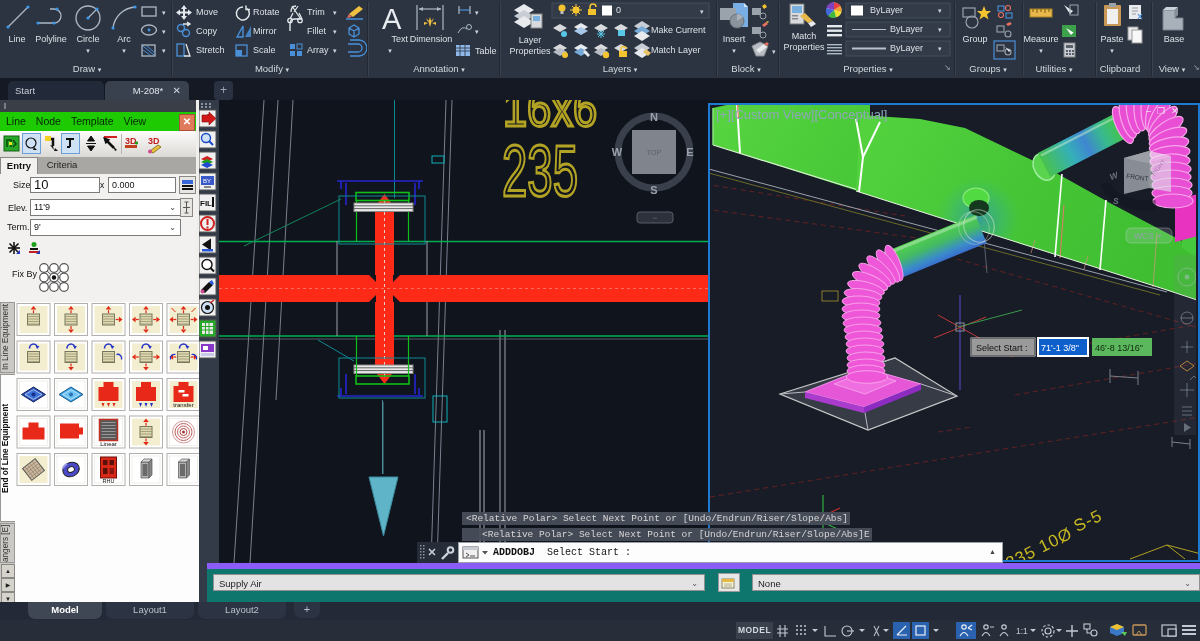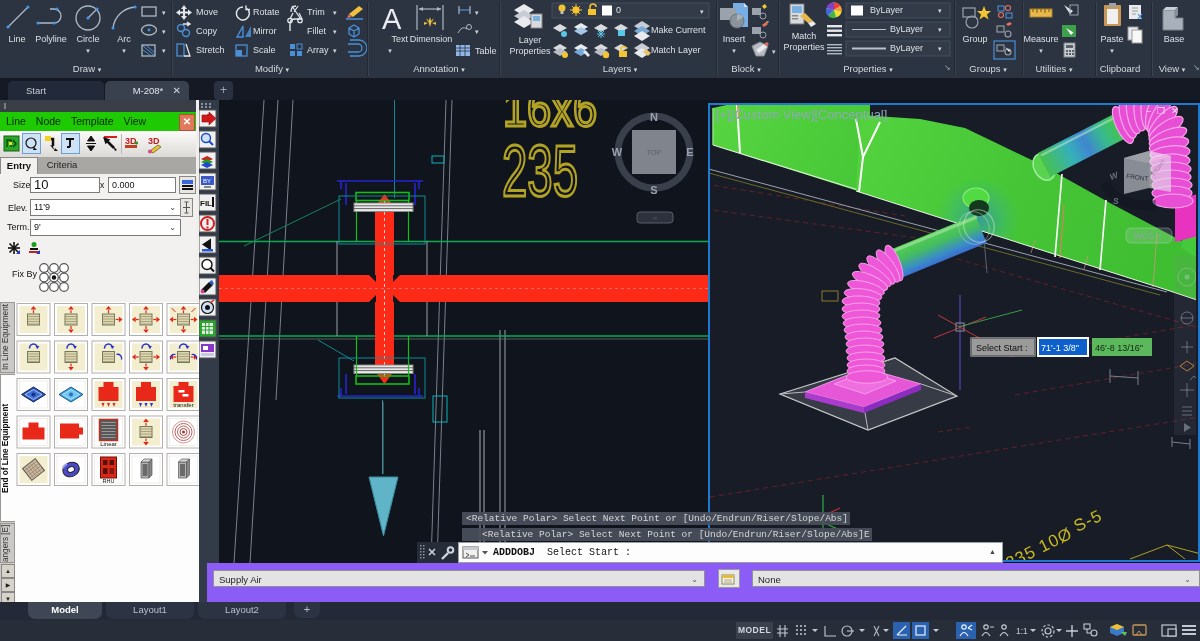--- a/index.html
+++ b/index.html
@@ -16,21 +16,21 @@
 #tabrow{left:0;top:78px;width:1200px;height:22px;background:#141924;}
 .ftab{position:absolute;top:3px;height:19px;border-radius:5px 5px 0 0;color:#c7ccd4;font-size:9.5px;text-align:center;}
 
 #palette{left:0;top:100px;width:199px;height:502px;background:#f1efec;}
 
 #vstrip{left:196px;top:100px;width:23px;height:502px;background:#333a48;}
 
 #draw{left:219px;top:100px;width:981px;height:463px;background:#10141d;overflow:hidden;}
 #vp3d{position:absolute;left:489px;top:3px;width:492px;height:459px;background:#171c27;border:2px solid #1e7ad0;box-sizing:border-box;overflow:hidden;}
 
-#graybar{left:207px;top:563px;width:993px;height:39px;background:#8b5cf6;border-top:2px solid #8b5cf6;}
+#graybar{left:207px;top:563px;width:993px;height:39px;background:#0f766e;border-top:6px solid #8b5cf6;}
 #laytabs{left:0;top:602px;width:1200px;height:18px;background:#232937;}
 #statusbar{left:0;top:620px;width:1200px;height:21px;background:#272d39;}
 .mono{font-family:"Liberation Mono",monospace;}
 .histline{position:absolute;height:13px;background:rgba(73,79,91,0.93);color:#d6d6d6;font-family:"Liberation Mono",monospace;font-size:9.5px;line-height:13px;white-space:nowrap;overflow:hidden;}
 </style>
 </head>
 <body>
 <div id="app">
 <div class="abs" id="ribbon">
 <svg width="1200" height="78" style="position:absolute;left:0;top:0">
@@ -402,21 +402,21 @@
 <div class="psep" style="left:367px"></div>
 <div class="psep" style="left:499px"></div>
 <div class="psep" style="left:716px"></div>
 <div class="psep" style="left:778px"></div>
 <div class="psep" style="left:954px"></div>
 <div class="psep" style="left:1022px"></div>
 <div class="psep" style="left:1095px"></div>
 <div class="psep" style="left:1151px"></div>
 </div>
 <div class="abs" id="tabrow">
-<div class="ftab" style="left:8px;width:96px;background:#222938;line-height:19px;text-align:left;padding-left:18px;box-sizing:border-box">Start</div>
+<div class="ftab" style="left:8px;width:96px;background:#222938;line-height:19px;text-align:left;padding-left:7px;box-sizing:border-box">Start</div>
 <div class="ftab" style="left:105px;width:84px;background:#39414f;line-height:19px;color:#dfe3e9;text-align:center;padding-left:2px;box-sizing:border-box">M-208*<span style="position:absolute;right:8px;top:0;color:#cfd4dc;font-size:10px">✕</span></div>
 <div class="ftab" style="left:214px;width:19px;background:#2a3140;border-radius:4px;line-height:18px;color:#9aa3af;font-size:12px">+</div>
 </div>
 <div class="abs" id="draw">
 <svg width="491" height="463" style="position:absolute;left:0;top:0">
 <g stroke="#79808d" stroke-width="1" fill="none">
 <line x1="45" y1="0" x2="15" y2="463"></line>
 <line x1="59" y1="0" x2="31" y2="463"></line>
 <line x1="74" y1="0" x2="57" y2="300"></line>
 <line x1="233" y1="0" x2="218" y2="463"></line>

